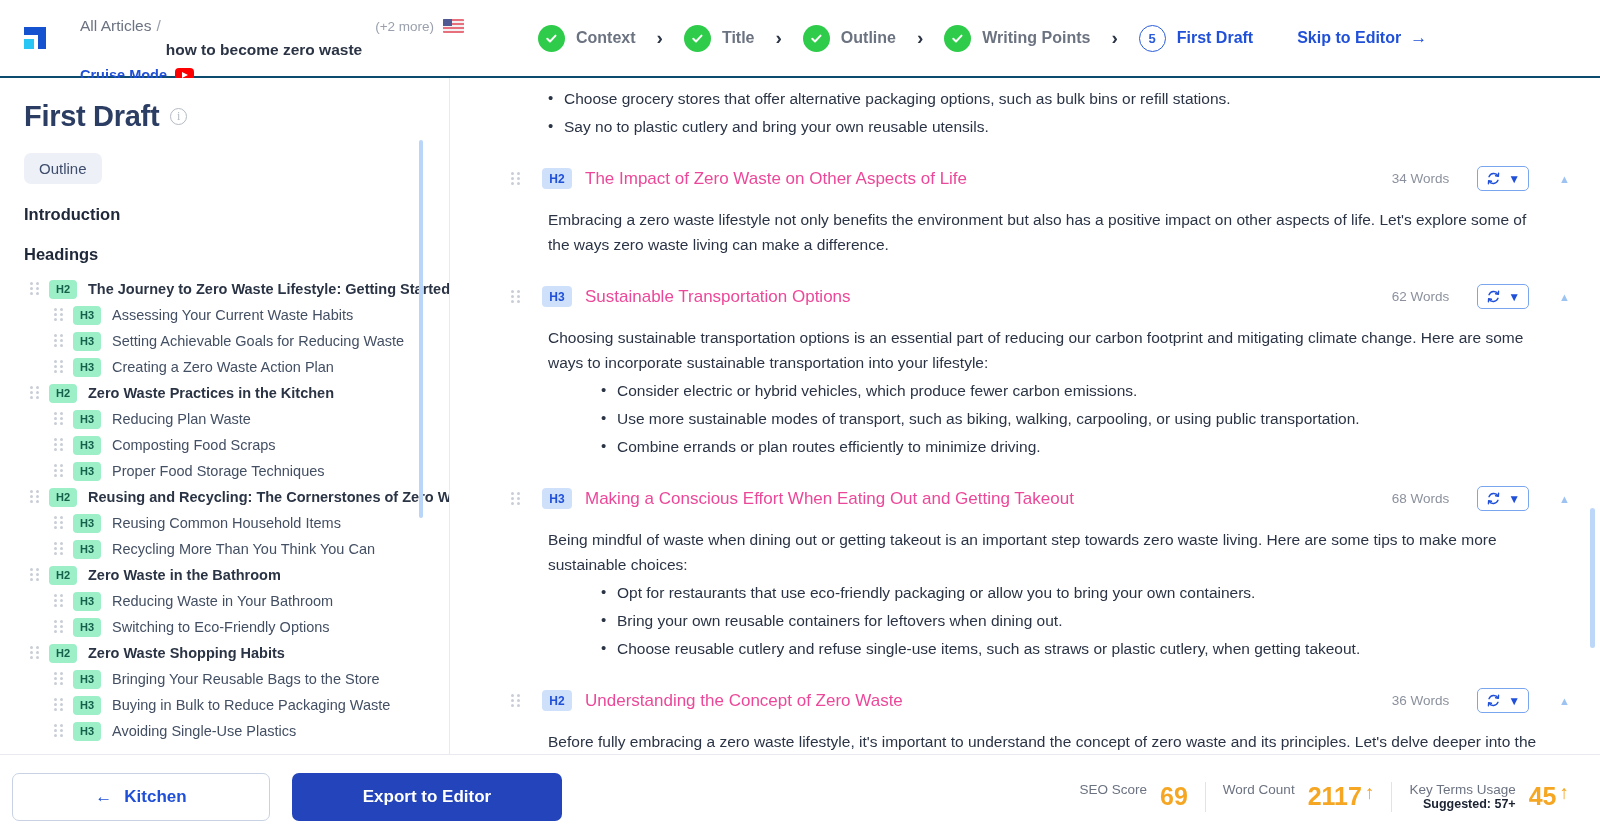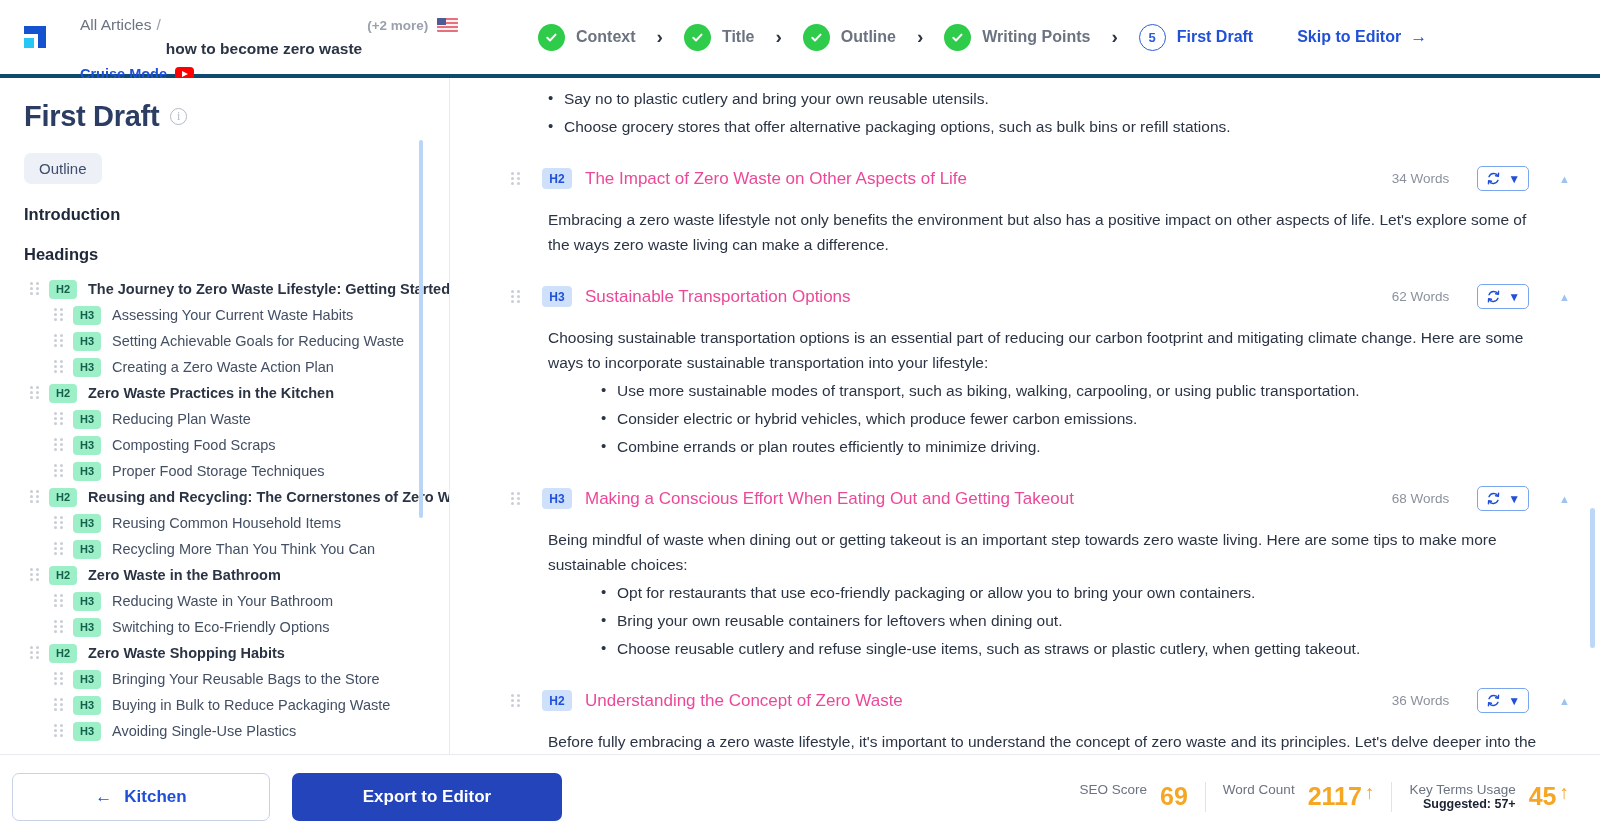--- a/index.html
+++ b/index.html
@@ -6,35 +6,35 @@
   html, body {
     width: 1600px; height: 838px;
     font-family: "Liberation Sans", sans-serif;
     background: #ffffff; overflow: hidden;
   }
   body { position: relative; }
 
   
   .topbar {
     position: absolute; top: 0; left: 0; width: 1600px; height: 78px;
-    background: #fff; border-bottom: 4px solid #0c4a6e;
+    background: #fff; border-bottom: 2px solid #0c4a6e;
     display: flex; align-items: center;
   }
   .logo-box {
     width: 46px; height: 46px; margin-left: 12px; background: #fff;
     border-radius: 6px; position: relative; flex: 0 0 auto;
   }
   .logo-shape { position: absolute; left: 8px; top: 8px; width: 30px; height: 30px; }
 
   .brand-block { margin-left: 22px; width: 430px; }
   .crumbs { display: flex; align-items: center; font-size: 15.5px; white-space: nowrap; }
   .crumb-all { color: #6b7280; }
   .crumb-sep { color: #9aa1ad; margin: 0 5px; }
   .crumb-title { color: #2b3445; font-weight: bold; margin-top: 48px; }
-  .crumb-more { color: #9aa1ad; margin-left: 5px; font-size: 13.5px; font-weight: bold; }
+  .crumb-more { color: #9aa1ad; margin-left: 13px; font-size: 13.5px; }
   .flag { margin-left: 9px; width: 21px; height: 14px; border-radius: 1px; position: relative; overflow: hidden; flex:0 0 auto;}
   .cruise-row { display: flex; align-items: center; margin-top: 8px; }
   .cruise-label { color: #2050d8; font-weight: bold; font-size: 14.5px; }
   .yt { margin-left: 8px; width: 19px; height: 14px; background: #ff0000; border-radius: 4px; position: relative; }
   .yt:after {
     content: ""; position: absolute; left: 7px; top: 3.5px;
     border-left: 6px solid #fff; border-top: 3.5px solid transparent; border-bottom: 3.5px solid transparent;
   }
 
   
@@ -480,22 +480,22 @@
         <span class="tag">H3</span>
         <span class="ol-text">Avoiding Single-Use Plastics</span>
       </div>
     </div>
   <div class="side-scroll"></div>
 </div>
 
 <div class="main">
   <div class="doc">
     <ul class="bullets lead-bullets" id="top-bullets">
+        <li>Choose grocery stores that offer alternative packaging options, such as bulk bins or refill stations.</li>
         <li>Say no to plastic cutlery and bring your own reusable utensils.</li>
-        <li>Choose grocery stores that offer alternative packaging options, such as bulk bins or refill stations.</li>
       </ul>
     <div id="blocks">
         <div class="block">
           <div class="head-row">
             <span class="drag">
               <i></i>
               <i></i>
               <i></i>
               <i></i>
               <i></i>
@@ -538,22 +538,22 @@
                   <path d="M13.4 2.4 L13.2 5.6 L10.2 5" stroke="#2050d8" stroke-width="1.5" fill="none" stroke-linecap="round" stroke-linejoin="round"></path>
                   <path d="M2.6 13.6 L2.8 10.4 L5.8 11" stroke="#2050d8" stroke-width="1.5" fill="none" stroke-linecap="round" stroke-linejoin="round"></path>
                 </svg>
                 <span class="chev-down">▼</span>
               </div>
               <span class="collapse">▲</span>
             </div>
           </div>
           <div class="body-text">Choosing sustainable transportation options is an essential part of reducing our carbon footprint and mitigating climate change. Here are some ways to incorporate sustainable transportation into your lifestyle:</div>
           <ul class="bullets body-bullets">
+            <li>Consider electric or hybrid vehicles, which produce fewer carbon emissions.</li>
             <li>Use more sustainable modes of transport, such as biking, walking, carpooling, or using public transportation.</li>
-            <li>Consider electric or hybrid vehicles, which produce fewer carbon emissions.</li>
             <li>Combine errands or plan routes efficiently to minimize driving.</li>
           </ul>
         </div>
         <div class="block">
           <div class="head-row">
             <span class="drag">
               <i></i>
               <i></i>
               <i></i>
               <i></i>

